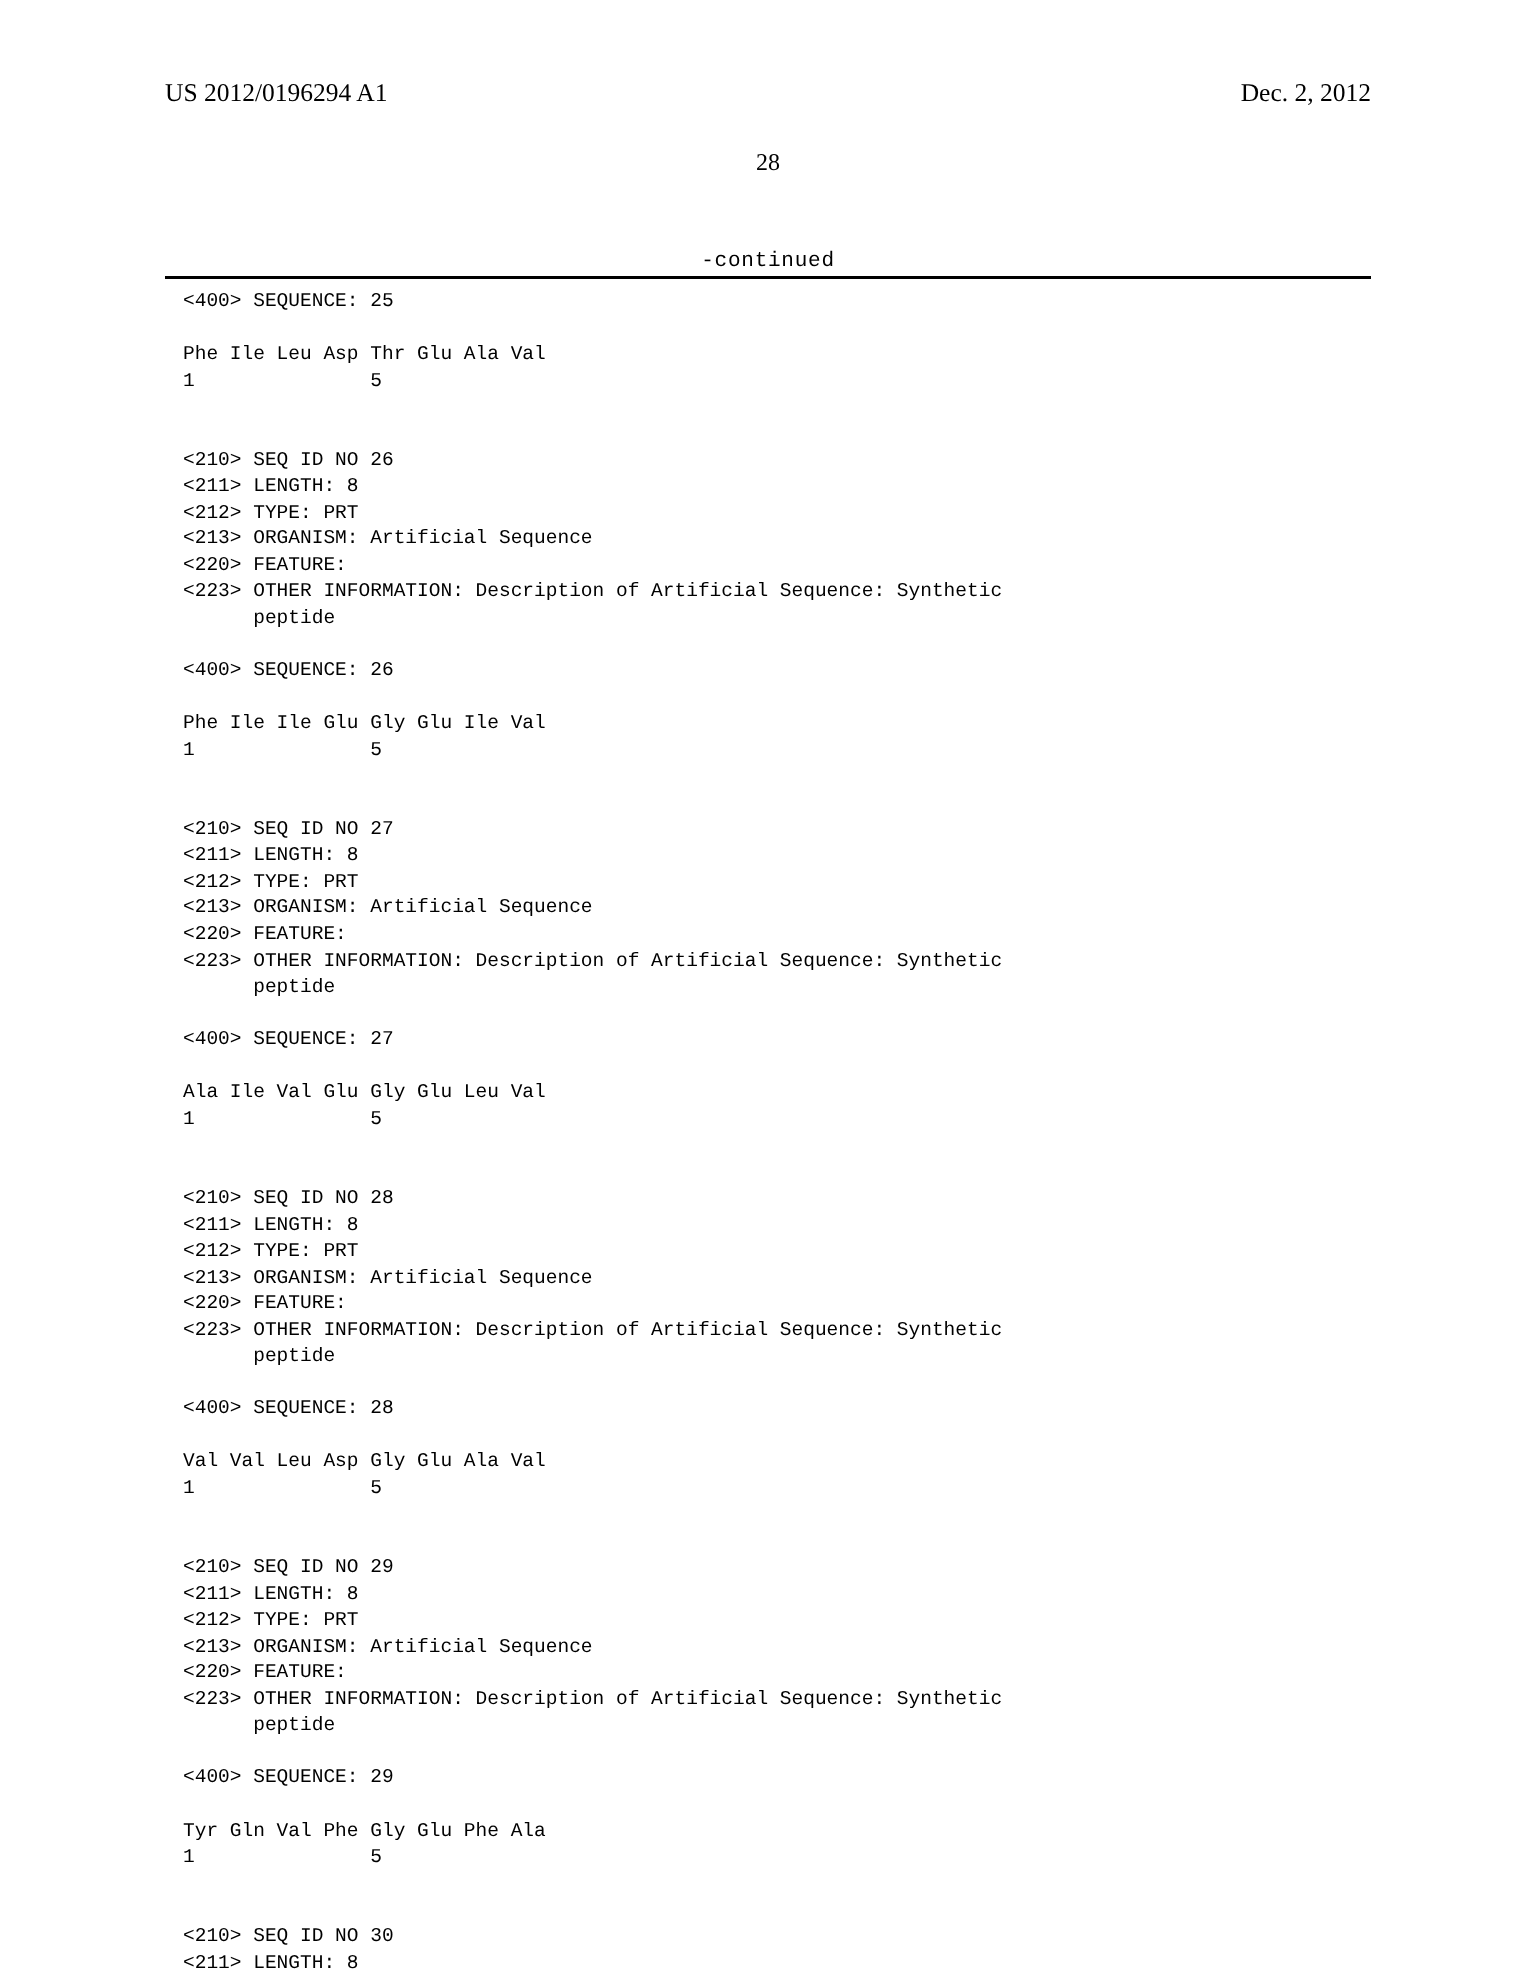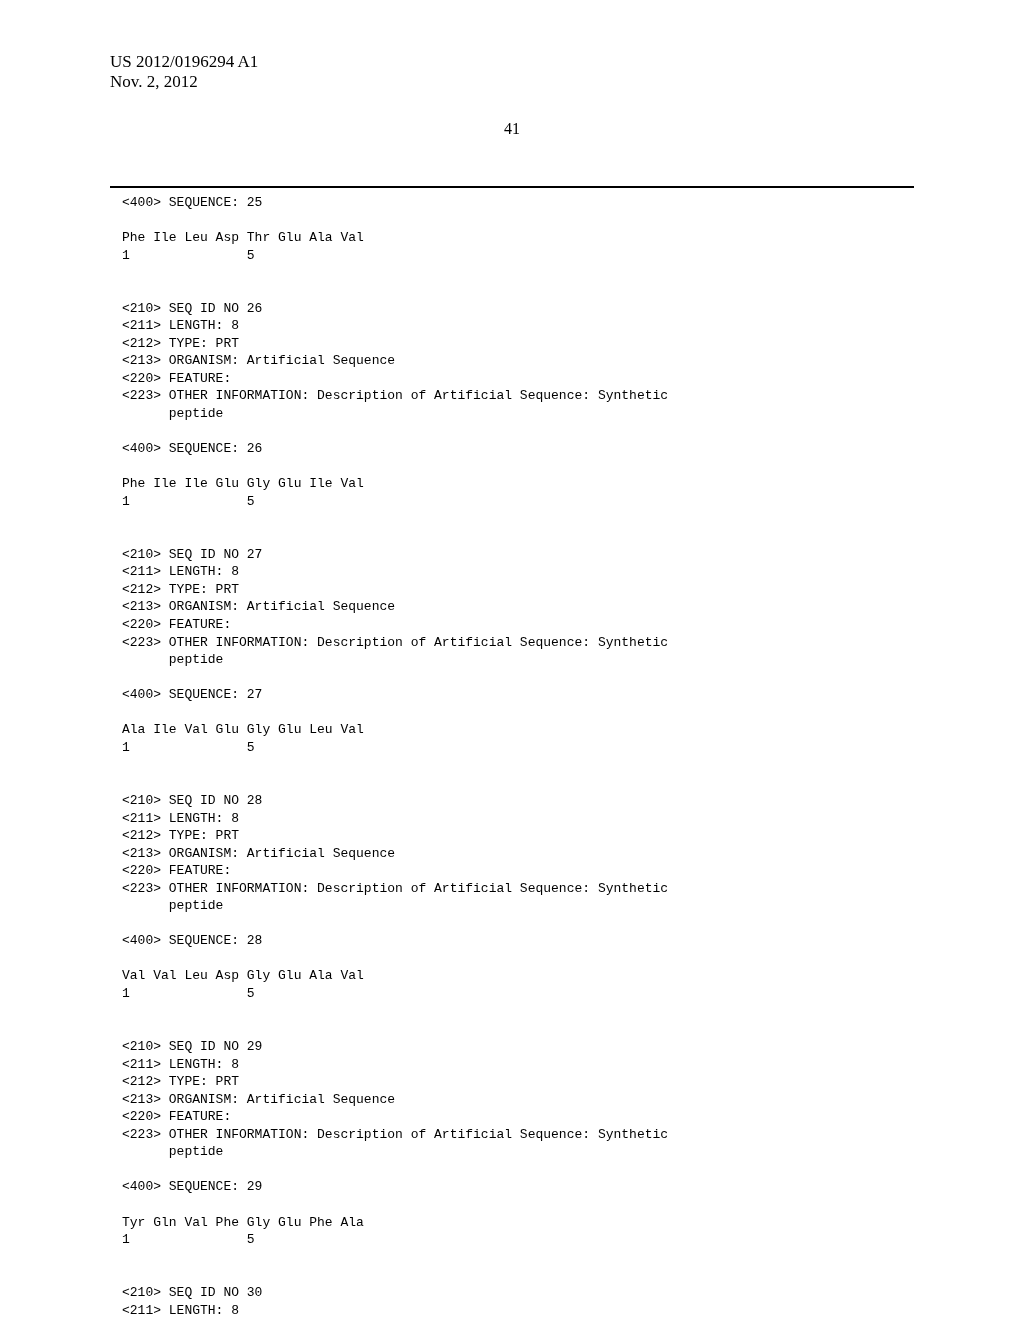--- a/index.html
+++ b/index.html
@@ -14,21 +14,20 @@
       height: 1320px;
       position: relative;
       box-sizing: border-box;
       padding: 52px 110px 40px 110px;
     }
     .header {
       display: flex;
       justify-content: space-between;
       font-size: 17px;
       margin-bottom: 28px;
-      flex-direction: column;
     }
     .pub-number { }
     .pub-date { }
     .page-number {
       text-align: center;
       font-size: 16px;
       margin-bottom: 48px;
     }
     .continued {
       text-align: center;
@@ -54,22 +53,23 @@
       margin-left: 12px;
     }
     .seq-line { }
   </style>
 </head>
 <body>
 
 <div class="page">
   <div class="header">
     <span class="pub-number">US 2012/0196294 A1</span>
-    <span class="pub-date">Nov. 2, 2012</span>
+    <span class="pub-date">Dec. 2, 2012</span>
   </div>
 
-  <div class="page-number">41</div>
+  <div class="page-number">28</div>
 
+  <div class="continued">-continued</div>
   <hr class="hr-top">
 
   <div class="listing" id="seq-listing"><div class="seq-block"><div class="seq-line">&lt;400&gt; SEQUENCE: 25</div><div class="seq-line">&nbsp;</div><div class="seq-line">Phe Ile Leu Asp Thr Glu Ala Val</div><div class="seq-line">1               5</div></div><div>&nbsp;</div><div class="seq-block"><div class="seq-line">&lt;210&gt; SEQ ID NO 26</div><div class="seq-line">&lt;211&gt; LENGTH: 8</div><div class="seq-line">&lt;212&gt; TYPE: PRT</div><div class="seq-line">&lt;213&gt; ORGANISM: Artificial Sequence</div><div class="seq-line">&lt;220&gt; FEATURE:</div><div class="seq-line">&lt;223&gt; OTHER INFORMATION: Description of Artificial Sequence: Synthetic</div><div class="seq-line">      peptide</div><div class="seq-line">&nbsp;</div><div class="seq-line">&lt;400&gt; SEQUENCE: 26</div><div class="seq-line">&nbsp;</div><div class="seq-line">Phe Ile Ile Glu Gly Glu Ile Val</div><div class="seq-line">1               5</div></div><div>&nbsp;</div><div class="seq-block"><div class="seq-line">&lt;210&gt; SEQ ID NO 27</div><div class="seq-line">&lt;211&gt; LENGTH: 8</div><div class="seq-line">&lt;212&gt; TYPE: PRT</div><div class="seq-line">&lt;213&gt; ORGANISM: Artificial Sequence</div><div class="seq-line">&lt;220&gt; FEATURE:</div><div class="seq-line">&lt;223&gt; OTHER INFORMATION: Description of Artificial Sequence: Synthetic</div><div class="seq-line">      peptide</div><div class="seq-line">&nbsp;</div><div class="seq-line">&lt;400&gt; SEQUENCE: 27</div><div class="seq-line">&nbsp;</div><div class="seq-line">Ala Ile Val Glu Gly Glu Leu Val</div><div class="seq-line">1               5</div></div><div>&nbsp;</div><div class="seq-block"><div class="seq-line">&lt;210&gt; SEQ ID NO 28</div><div class="seq-line">&lt;211&gt; LENGTH: 8</div><div class="seq-line">&lt;212&gt; TYPE: PRT</div><div class="seq-line">&lt;213&gt; ORGANISM: Artificial Sequence</div><div class="seq-line">&lt;220&gt; FEATURE:</div><div class="seq-line">&lt;223&gt; OTHER INFORMATION: Description of Artificial Sequence: Synthetic</div><div class="seq-line">      peptide</div><div class="seq-line">&nbsp;</div><div class="seq-line">&lt;400&gt; SEQUENCE: 28</div><div class="seq-line">&nbsp;</div><div class="seq-line">Val Val Leu Asp Gly Glu Ala Val</div><div class="seq-line">1               5</div></div><div>&nbsp;</div><div class="seq-block"><div class="seq-line">&lt;210&gt; SEQ ID NO 29</div><div class="seq-line">&lt;211&gt; LENGTH: 8</div><div class="seq-line">&lt;212&gt; TYPE: PRT</div><div class="seq-line">&lt;213&gt; ORGANISM: Artificial Sequence</div><div class="seq-line">&lt;220&gt; FEATURE:</div><div class="seq-line">&lt;223&gt; OTHER INFORMATION: Description of Artificial Sequence: Synthetic</div><div class="seq-line">      peptide</div><div class="seq-line">&nbsp;</div><div class="seq-line">&lt;400&gt; SEQUENCE: 29</div><div class="seq-line">&nbsp;</div><div class="seq-line">Tyr Gln Val Phe Gly Glu Phe Ala</div><div class="seq-line">1               5</div></div><div>&nbsp;</div><div class="seq-block"><div class="seq-line">&lt;210&gt; SEQ ID NO 30</div><div class="seq-line">&lt;211&gt; LENGTH: 8</div><div class="seq-line">&lt;212&gt; TYPE: PRT</div></div></div>
 
 </div>
 
 </body></html>

